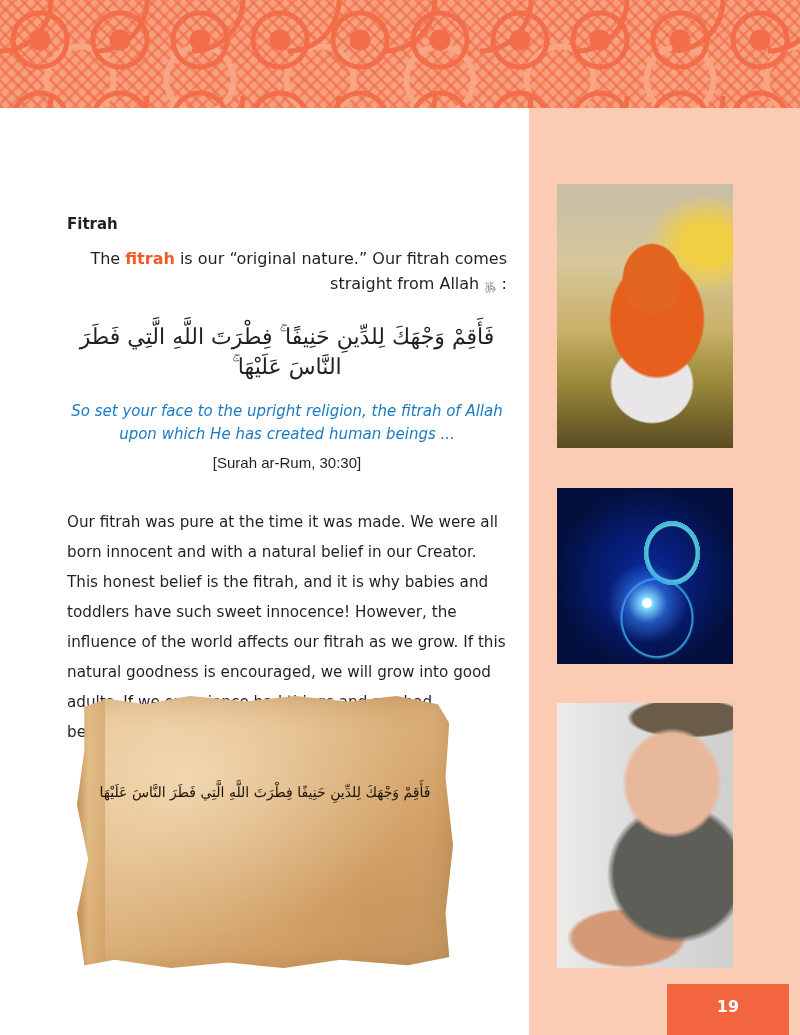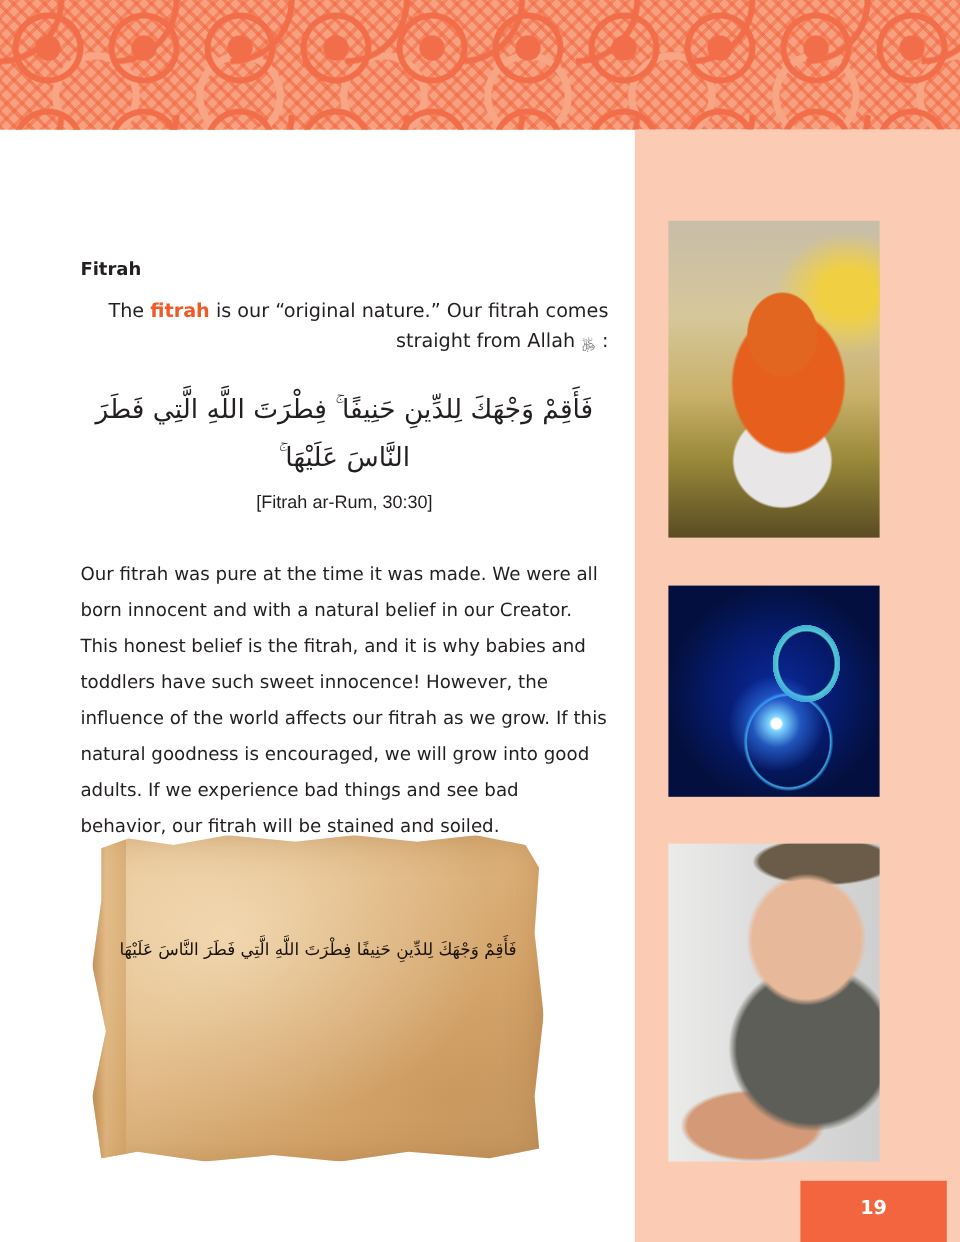--- a/index.html
+++ b/index.html
@@ -69,21 +69,21 @@
   .section-title {
     font-weight: bold; font-size: 15px; margin: 0 0 10px 0; line-height: 24px;
   }
   .intro {
     font-size: 16px; line-height: 25px; margin: 0; text-align: right;
   }
   .highlight { color: #f05a28; font-weight: bold; }
   .honorific { font-size: 11px; color: #888; }
   .arabic {
     direction: rtl; text-align: center; font-family: "DejaVu Serif", serif;
-    font-size: 22px; margin: 24px 0 0 0; line-height: 40px;
+    font-size: 22px; margin: 24px 0 0 0; line-height: 30px;
   }
   .translation {
     color: #1a7bc1; font-style: italic; text-align: center;
     font-size: 15px; line-height: 23px; margin: 18px 0 0 0;
   }
   .reference {
     text-align: center; font-size: 15px; margin: 8px 0 0 0;
     font-family: "Liberation Sans", sans-serif;
   }
   .body-para {
@@ -122,21 +122,22 @@
 <div class="right-panel"></div>
 
 <div class="photo photo-1"></div>
 <div class="photo photo-2"></div>
 <div class="photo photo-3"></div>
 
 <div class="content">
   <h2 class="section-title">Fitrah</h2>
   <p class="intro"><span>The </span><span class="highlight">fitrah</span><span> is our “original nature.” Our fitrah comes straight from Allah </span><span class="honorific">﷿</span><span> :</span></p>
   <p class="arabic">فَأَقِمْ وَجْهَكَ لِلدِّينِ حَنِيفًا ۚ فِطْرَتَ اللَّهِ الَّتِي فَطَرَ النَّاسَ عَلَيْهَا ۚ</p>
-  <p class="reference">[Fitrah ar-Rum, 30:30]</p>
+  <p class="translation">So set your face to the upright religion, the fitrah of Allah upon which He has created human beings ...</p>
+  <p class="reference">[Surah ar-Rum, 30:30]</p>
   <p class="body-para">Our fitrah was pure at the time it was made. We were all born innocent and with a natural belief in our Creator. This honest belief is the fitrah, and it is why babies and toddlers have such sweet innocence! However, the influence of the world affects our fitrah as we grow. If this natural goodness is encouraged, we will grow into good adults. If we experience bad things and see bad behavior, our fitrah will be stained and soiled.</p>
 </div>
 
 <div class="scroll">
   <div class="scroll-curl"></div>
   <div class="scroll-text">
     <div>فَأَقِمْ وَجْهَكَ لِلدِّينِ حَنِيفًا فِطْرَتَ اللَّهِ الَّتِي فَطَرَ النَّاسَ عَلَيْهَا</div>
   </div>
 </div>
 

